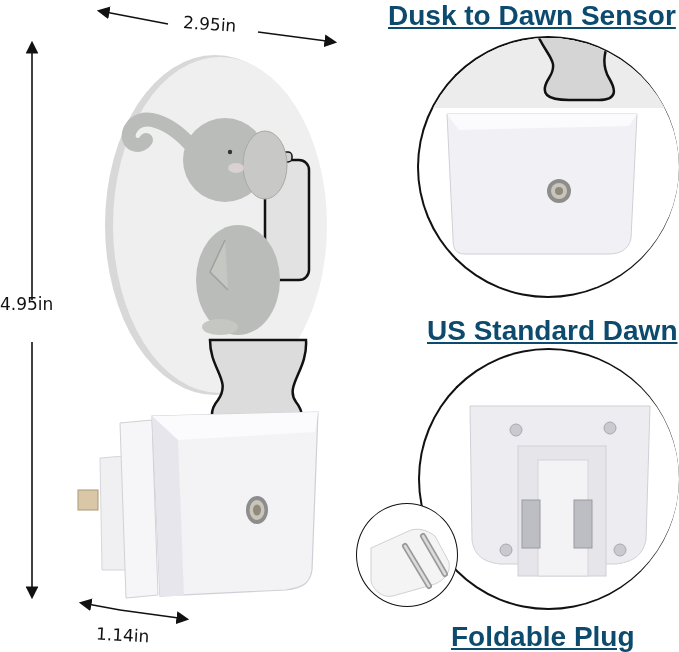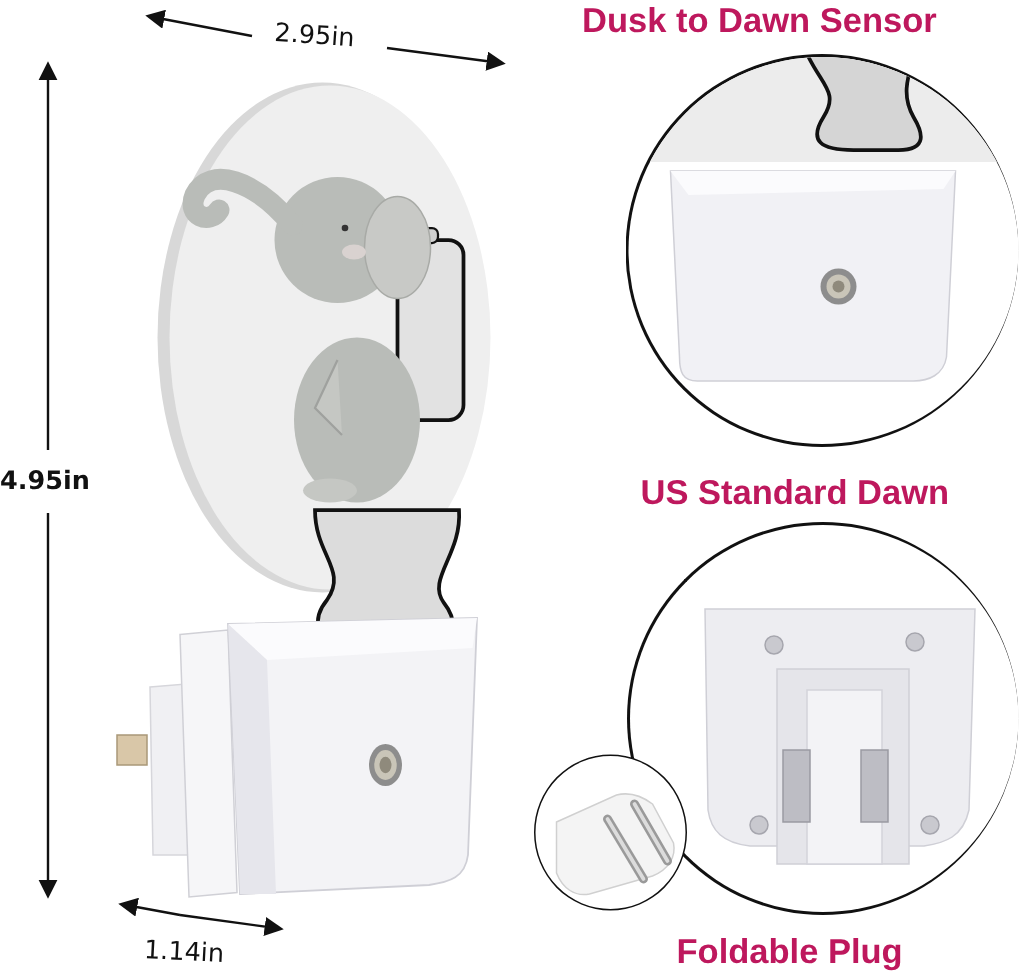--- a/index.html
+++ b/index.html
@@ -1,19 +1,19 @@
 <!DOCTYPE html>
 <html><head>
 <meta charset="utf-8">
 <style>
   html, body { margin:0; padding:0; background:#ffffff; }
   body { width:679px; height:652px; position:relative; overflow:hidden; font-family:"Liberation Sans", sans-serif; color:#111; }
   .abs { position:absolute; }
   .dim-label { font-family:"DejaVu Sans", sans-serif; font-size:17px; color:#111; }
-  .feature-title { font-family:"Liberation Sans", sans-serif; font-weight:bold; font-size:23px; color:#be185d; white-space:nowrap; }
+  .feature-title { font-family:"Liberation Sans", sans-serif; font-weight:bold; font-size:28px; color:#0c4a6e; white-space:nowrap;text-decoration:underline; }
   .circle { border:2px solid #111; border-radius:50%; background:#fff; overflow:hidden; box-sizing:border-box; }
   svg { display:block; }
 </style>
 </head>
 <body>
 
 <svg class="abs" style="left:0;top:0;" width="679" height="652">
   <defs>
     <marker id="ah" markerWidth="8" markerHeight="8" refX="6" refY="4" orient="auto">
       <path d="M0,0 L8,4 L0,8 z" fill="#111"></path>
@@ -24,21 +24,21 @@
   <line x1="258" y1="32" x2="334" y2="42" stroke="#111" stroke-width="1.6" marker-end="url(#ah)"></line>
 
   <line x1="32" y1="300" x2="32" y2="44" stroke="#111" stroke-width="1.6" marker-end="url(#ah)"></line>
   <line x1="32" y1="342" x2="32" y2="596" stroke="#111" stroke-width="1.6" marker-end="url(#ah)"></line>
 
   <line x1="120" y1="610" x2="82" y2="603" stroke="#111" stroke-width="1.6" marker-end="url(#ah)"></line>
   <line x1="120" y1="610" x2="186" y2="619" stroke="#111" stroke-width="1.6" marker-end="url(#ah)"></line>
 </svg>
 
 <div class="abs dim-label" style="left:183px;top:14px;transform:rotate(4deg);">2.95in</div>
-<div class="abs dim-label" style="left:0px;top:311px;font-weight:bold;">4.95in</div>
+<div class="abs dim-label" style="left:0px;top:294px;">4.95in</div>
 <div class="abs dim-label" style="left:96px;top:625px;transform:rotate(3deg);">1.14in</div>
 
 <div class="abs" style="left:60px;top:40px;width:280px;height:560px;">
   <svg width="280" height="560">
 
     <ellipse cx="155" cy="185" rx="110" ry="170" fill="#d8d8d8"></ellipse>
     <ellipse cx="160" cy="185" rx="107" ry="168" fill="#efefef"></ellipse>
 
     <path d="M150,300 C150,330 172,340 158,360 C148,372 150,388 168,392 L230,392 C246,388 244,372 236,362 C224,346 248,330 246,300 Z" fill="#dcdcdc" stroke="#111" stroke-width="2.5"></path>
 

